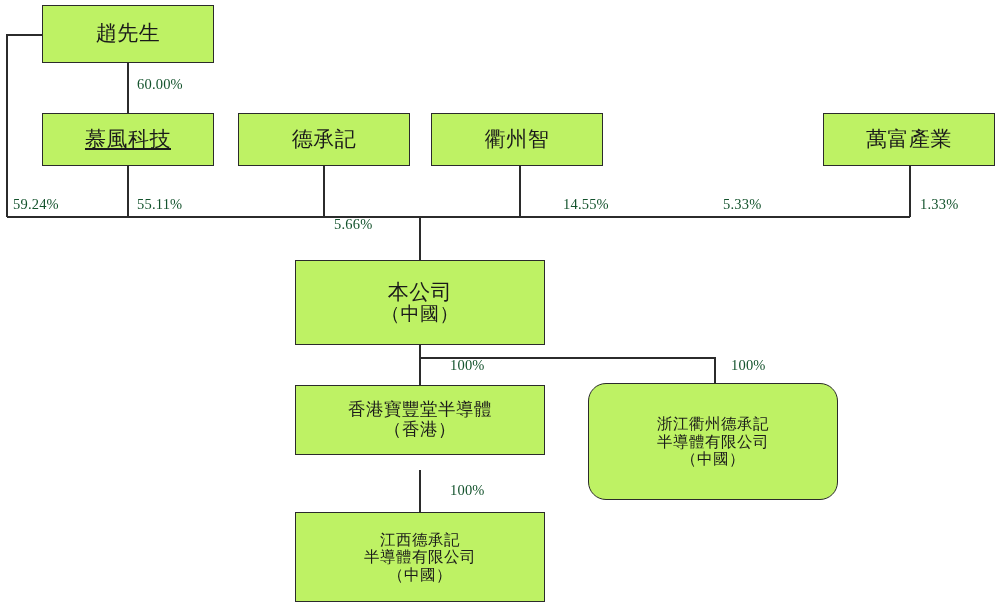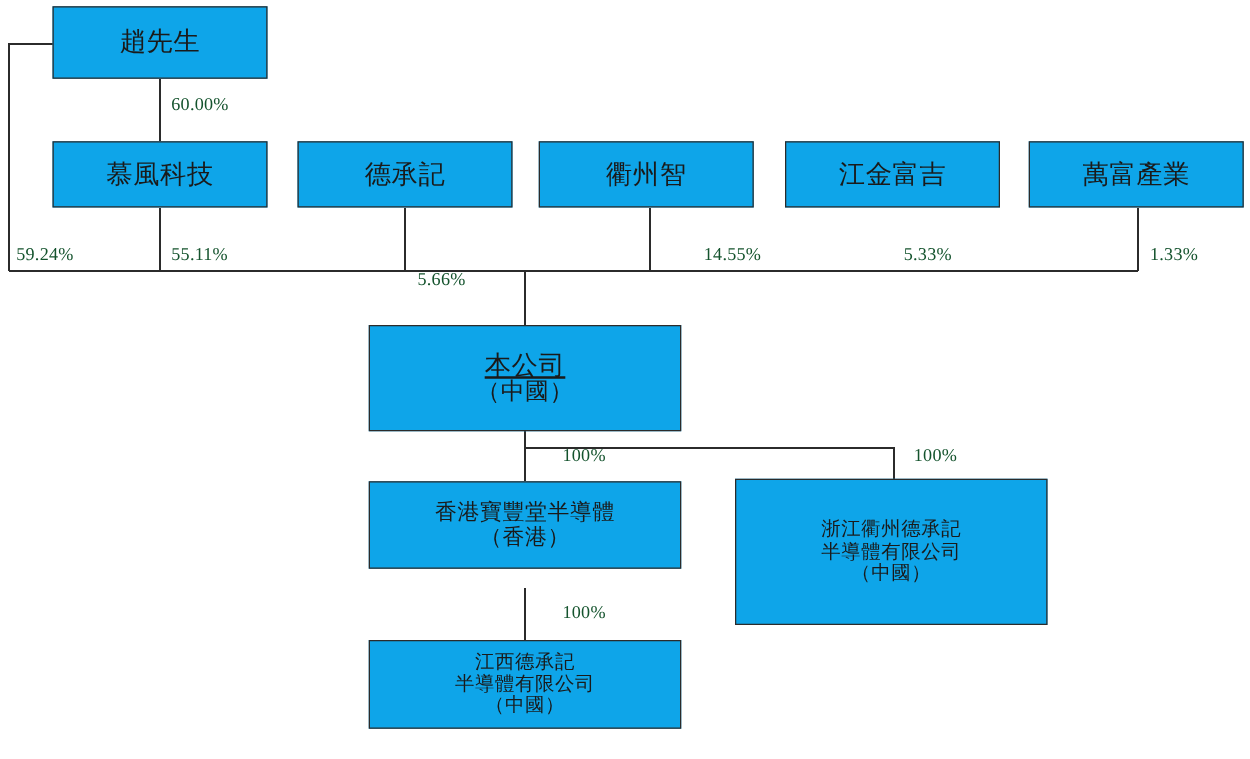--- a/index.html
+++ b/index.html
@@ -22,38 +22,38 @@
   #chart-svg {
     position: absolute;
     left: 0;
     top: 0;
     width: 1000px;
     height: 607px;
   }
   .node {
     position: absolute;
     box-sizing: border-box;
-    background: #0ea5e9;
+    background: #bef264;
     border: 1.6px solid #2b2b2b;
     display: flex;
     align-items: center;
     justify-content: center;
     text-align: center;
     z-index: 2;
   }
   .node-label {
     display: block;
     line-height: 1.13;
     white-space: pre-line;
     letter-spacing: 0.5px;
   }
   .size-lg  { font-size: 21px; }
   .size-md  { font-size: 17.5px; }
   .size-sm  { font-size: 15.5px; }
-  .line-main { font-size: 21px; line-height: 1.1; text-decoration: underline; }
+  .line-main { font-size: 21px; line-height: 1.1; }
   .line-sub  { font-size: 19px; line-height: 1.1; }
   .edge-label {
     position: absolute;
     font-size: 14.5px;
     color: #14532d;
     white-space: nowrap;
     letter-spacing: 0.2px;
     z-index: 3;
   }
 </style>
@@ -86,57 +86,54 @@
       <path d="M 420 358 L 715 358 L 715 383"></path>
 
       <path d="M 420 470 L 420 512"></path>
     </g>
   </svg>
 
   <div class="node" style="left:42px; top:5px; width:172px; height:58px;">
     <span class="node-label size-lg">趙先生</span>
   </div>
 
-  <div class="node" style="left:42px; top:113px; width:172px; height:53px;">
+  <div class="node" style="left:42px; top:113px; width:172px; height:53px;text-decoration:underline;">
     <span class="node-label size-lg">慕風科技</span>
   </div>
 
   <div class="node" style="left:238px; top:113px; width:172px; height:53px;">
     <span class="node-label size-lg">德承記</span>
   </div>
 
   <div class="node" style="left:431px; top:113px; width:172px; height:53px;">
     <span class="node-label size-lg">衢州智</span>
   </div>
 
-  <div class="node" style="left:628px; top:113px; width:172px; height:53px;">
-    <span class="node-label size-lg">江金富吉</span>
-  </div>
 
   <div class="node" style="left:823px; top:113px; width:172px; height:53px;">
     <span class="node-label size-lg">萬富產業</span>
   </div>
 
   <div class="node" style="left:295px; top:260px; width:250px; height:85px; flex-direction:column;">
     <span class="node-label line-main">本公司</span>
     <span class="node-label line-sub">（中國）</span>
   </div>
 
   <div class="node" style="left:295px; top:385px; width:250px; height:70px; flex-direction:column;">
     <span class="node-label size-md">香港寶豐堂半導體</span>
     <span class="node-label size-md">（香港）</span>
   </div>
 
-  <div class="node" style="left:588px; top:383px; width:250px; height:117px; flex-direction:column;">
+  <div class="node" style="left:588px; top:383px; width:250px; height:117px; flex-direction:column;border-radius:18px;">
     <span class="node-label size-sm">浙江衢州德承記</span>
     <span class="node-label size-sm">半導體有限公司</span>
     <span class="node-label size-sm">（中國）</span>
   </div>
 
-  <div class="node" style="left:295px; top:512px; width:250px; height:71px; flex-direction:column;">
+  <div class="node" style="left:295px; top:512px; width:250px; height:90px; flex-direction:column;">
     <span class="node-label size-sm">江西德承記</span>
     <span class="node-label size-sm">半導體有限公司</span>
     <span class="node-label size-sm">（中國）</span>
   </div>
 
   <div class="edge-label" style="left:137px; top:76px;">60.00%</div>
 
   <div class="edge-label" style="left:13px; top:196px;">59.24%</div>
 
   <div class="edge-label" style="left:137px; top:196px;">55.11%</div>

